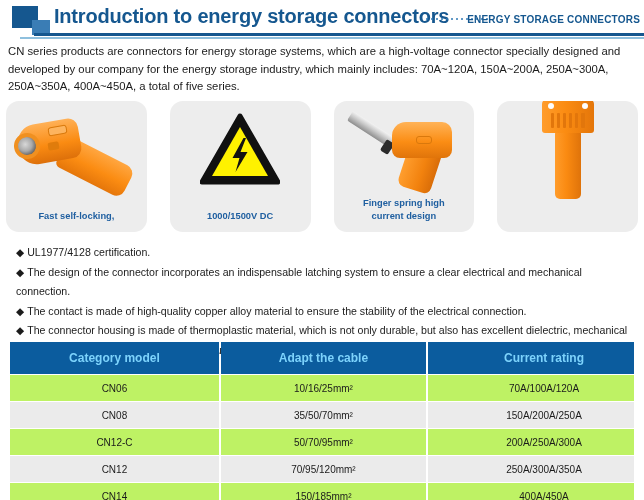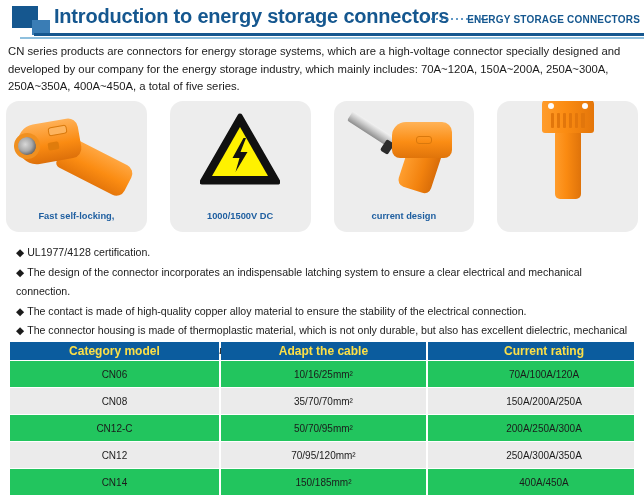--- a/index.html
+++ b/index.html
@@ -157,25 +157,25 @@
   .bullet { display: block; }
   .bullet .dia { color: #1b1b1b; margin-right: 3px; }
 
   
   .tbl {
     position: absolute; left: 8px; right: 8px; top: 341px;
     border-collapse: separate; border-spacing: 2px 1px;
     width: 628px;
   }
   .tbl th {
-    background: #0b5c9e; color: #fde047; font-size: 12px; font-weight: 700;
-    height: 18px; text-align: center;
+    background: #0b5c9e; color: #7dd3fc; font-size: 12px; font-weight: 700;
+    height: 32px; text-align: center;
   }
   .tbl td {
-    background: #22c55e; color: #1b1b1b; font-size: 10px;
+    background: #bef264; color: #1b1b1b; font-size: 10px;
     height: 26px; text-align: center;
   }
   .tbl tr:nth-child(even) td { background: #ebebeb; }
   .tbl .c0 { width: 212px; }
   .tbl .c1 { width: 208px; }
   .tbl .c2 { width: 208px; padding-left: 26px; }
 </style>
 </head>
 <body>
 
@@ -245,20 +245,21 @@
       <div class="card-art">
         <div class="art3">
           <div class="pin"></div>
           <div class="pinband"></div>
           <div class="tail3"></div>
           <div class="body3"></div>
           <div class="notch"></div>
         </div>
       </div>
       <div class="card-caption">
+        <div>Finger spring high</div>
         <div>current design</div>
       </div>
     </div>
 
     <div class="card">
       <div class="card-art">
         <div class="art4">
           <div class="bot4"></div>
           <div class="top4">
             <div class="hole l"></div>
@@ -294,21 +295,21 @@
       </tr>
     </thead>
     <tbody id="tbody">
         <tr>
           <td class="c0">CN06</td>
           <td class="c1">10/16/25mm²</td>
           <td class="c2">70A/100A/120A</td>
         </tr>
         <tr>
           <td class="c0">CN08</td>
-          <td class="c1">35/70/70mm²</td>
+          <td class="c1">35/50/70mm²</td>
           <td class="c2">150A/200A/250A</td>
         </tr>
         <tr>
           <td class="c0">CN12-C</td>
           <td class="c1">50/70/95mm²</td>
           <td class="c2">200A/250A/300A</td>
         </tr>
         <tr>
           <td class="c0">CN12</td>
           <td class="c1">70/95/120mm²</td>

